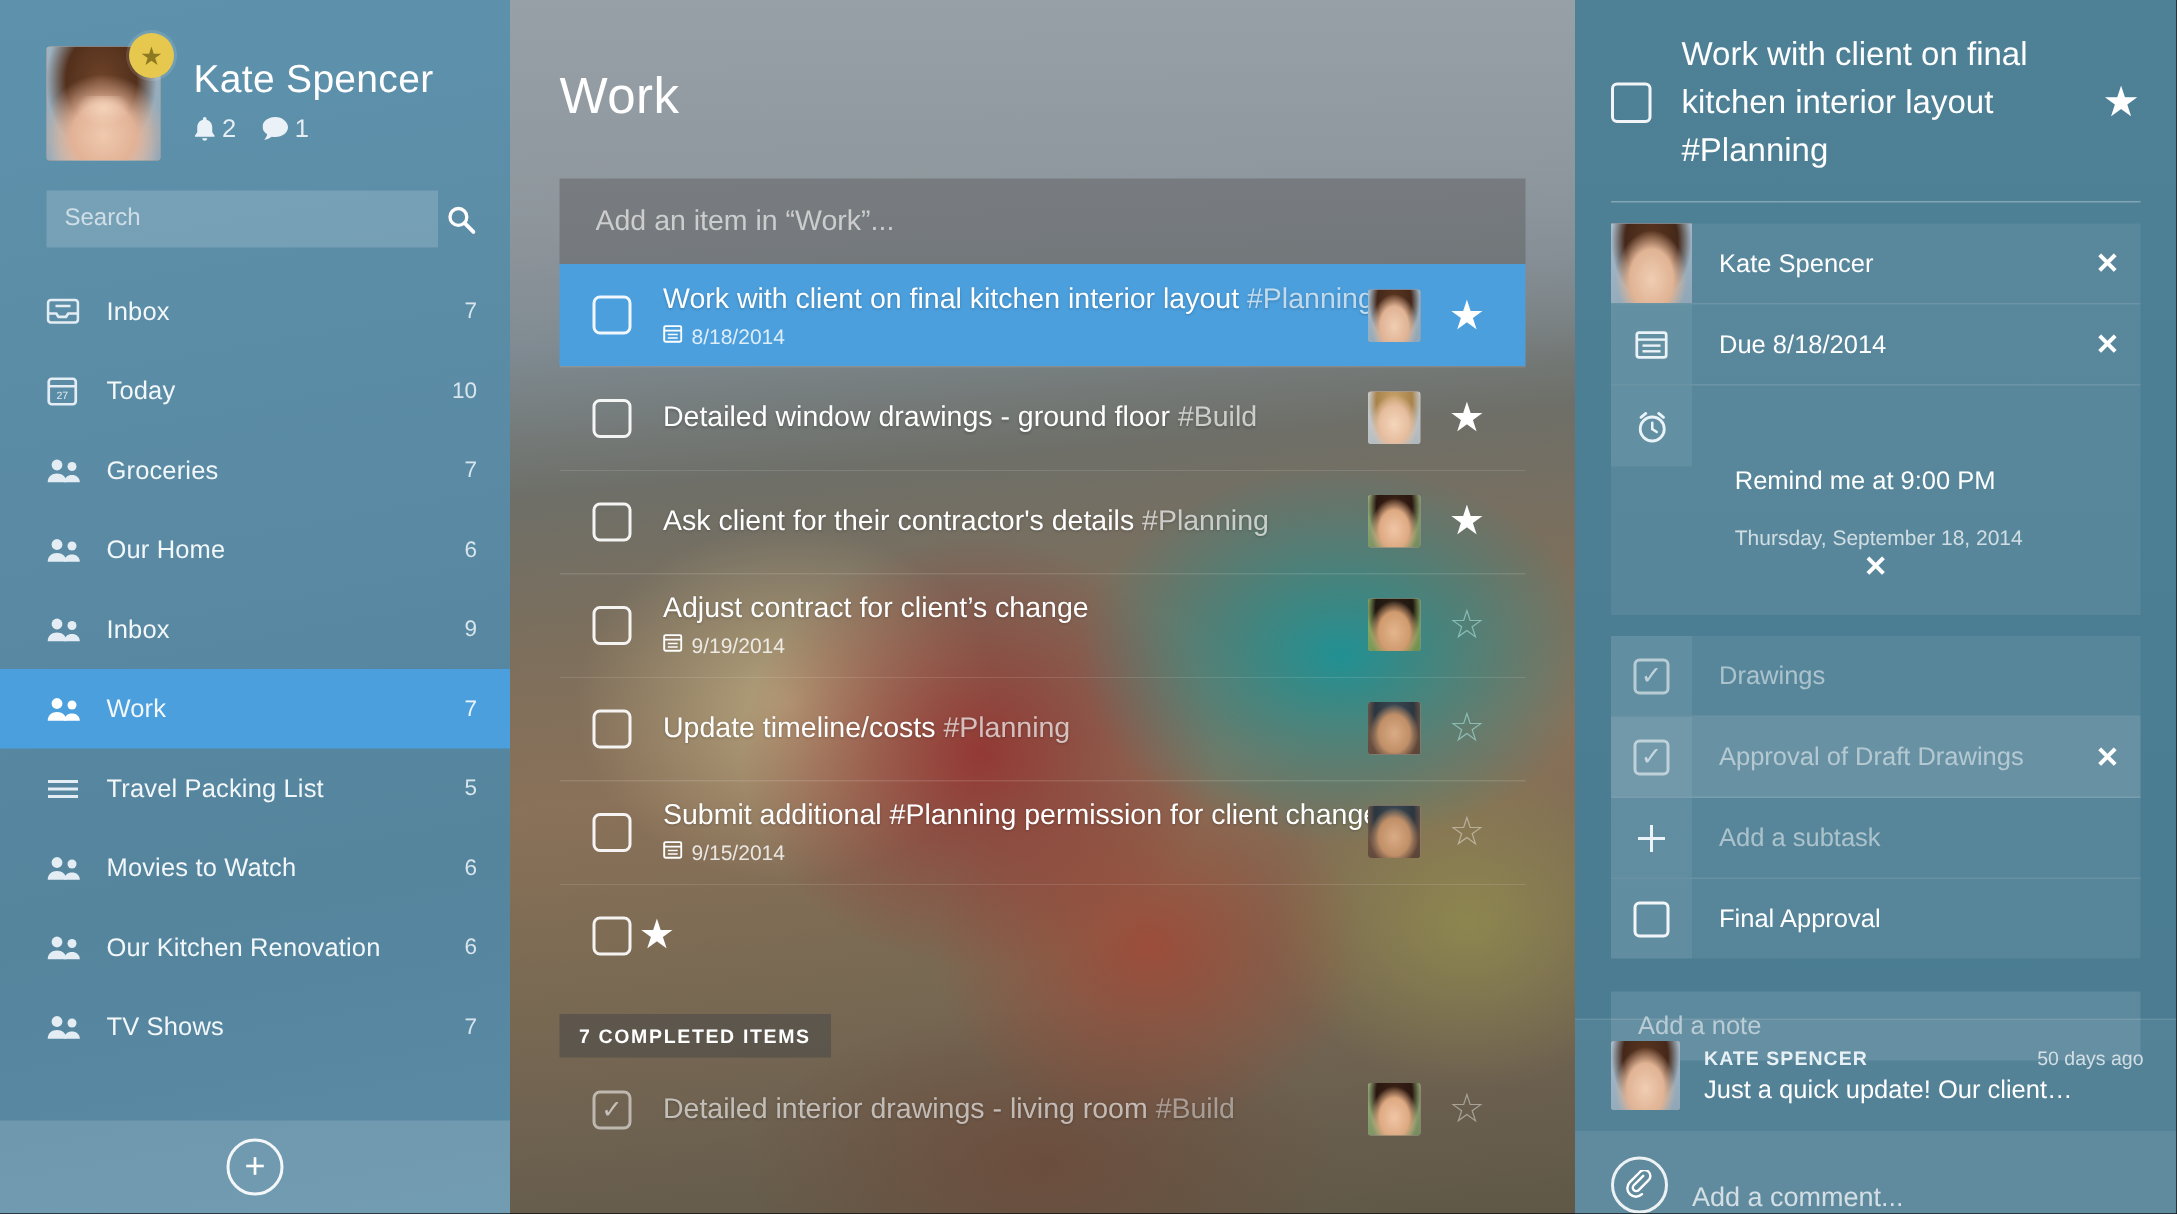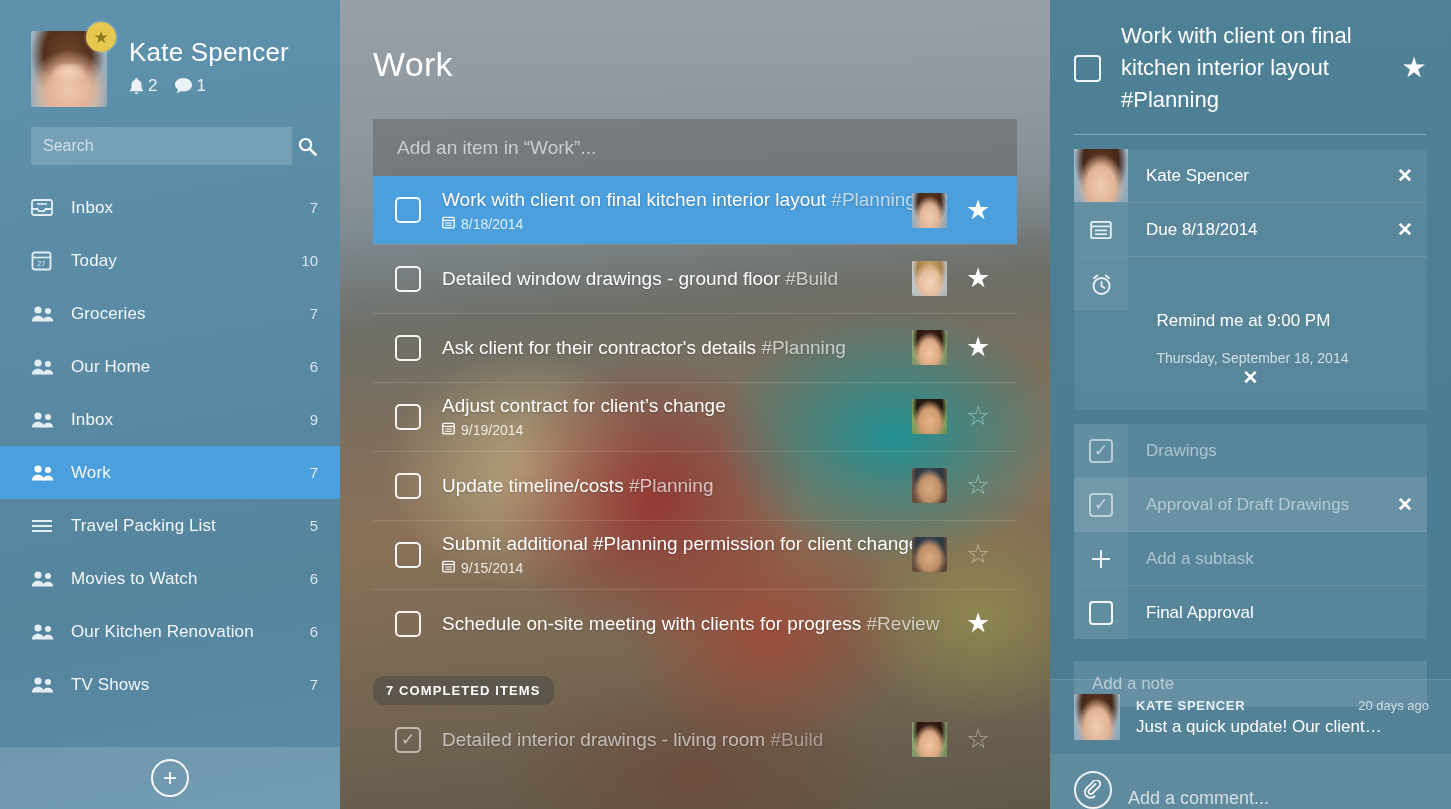--- a/index.html
+++ b/index.html
@@ -142,21 +142,20 @@
   .mini-av { width: 35px; height: 35px; border-radius: 2px; overflow: hidden; background: #b99; position: relative; }
   .star { width: 34px; display: flex; align-items: center; justify-content: center; font-size: 27px; line-height: 1; color: #fff; }
   .star.off { color: rgba(255,255,255,.42); }
   .star.teal { color: rgba(170,226,224,.62); }
 
   .completed-head { margin-top: 18px; display: inline-block; }
   .completed-head span {
     display:inline-block; background: rgba(70,70,70,.52); color: #fff;
     font-size: 13px; font-weight: bold; letter-spacing: 1.1px;
     padding: 7px 13px;
-    border-radius: 11px;
   }
   .task.done .task-title { color: rgba(255,255,255,.62); }
   .task.done .task-title .tag { color: rgba(255,255,255,.45); }
 
   
   #detail {
     position: relative; width: 401px; flex: 0 0 401px; height: 809px;
     background: linear-gradient(180deg, #4e8096 0%, #4b7d93 55%, #4a7b91 100%);
     overflow: hidden;
   }
@@ -538,23 +537,20 @@
           <div class="mini-av">
               <div class="f f5"></div>
             </div>
           <div class="star off">☆</div>
         </div>
       </div>
 
       
       <div class="task">
         <div class="cb"></div>
-        <div class="task-body">
-          <div class="task-title"><span>Schedule on-site meeting with clients for progress</span> <span class="tag">#Review</span></div>
-        </div>
         <div class="task-right">
           <div class="star">★</div>
         </div>
       </div>
 
       <div class="completed-head">
         <span>7 COMPLETED ITEMS</span>
       </div>
 
       
@@ -667,21 +663,21 @@
       <span>Add a note</span>
     </div>
 
     <div class="d-comment-block">
       <div class="mini-av">
           <div class="f f1"></div>
         </div>
       <div class="d-comment-text">
         <div class="d-comment-row1">
           <span class="d-comment-author">KATE SPENCER</span>
-          <span class="d-comment-time">20 days ago</span>
+          <span class="d-comment-time">50 days ago</span>
         </div>
         <div class="d-comment-body">Just a quick update! Our client…</div>
       </div>
     </div>
 
     <div class="d-add-comment">
       <div class="clip-circle">
         <svg width="20" height="20" viewBox="0 0 20 20">
             <path d="M14.2 6.2L7.6 12.8a2.4 2.4 0 003.4 3.4l6.6-6.6a4.2 4.2 0 10-5.9-5.9L4.8 10.6a6 6 0 008.5 8.5" fill="none" stroke="#fff" stroke-width="1.7" stroke-linecap="round" transform="translate(-1,-2) scale(.95)"></path>
           </svg>

